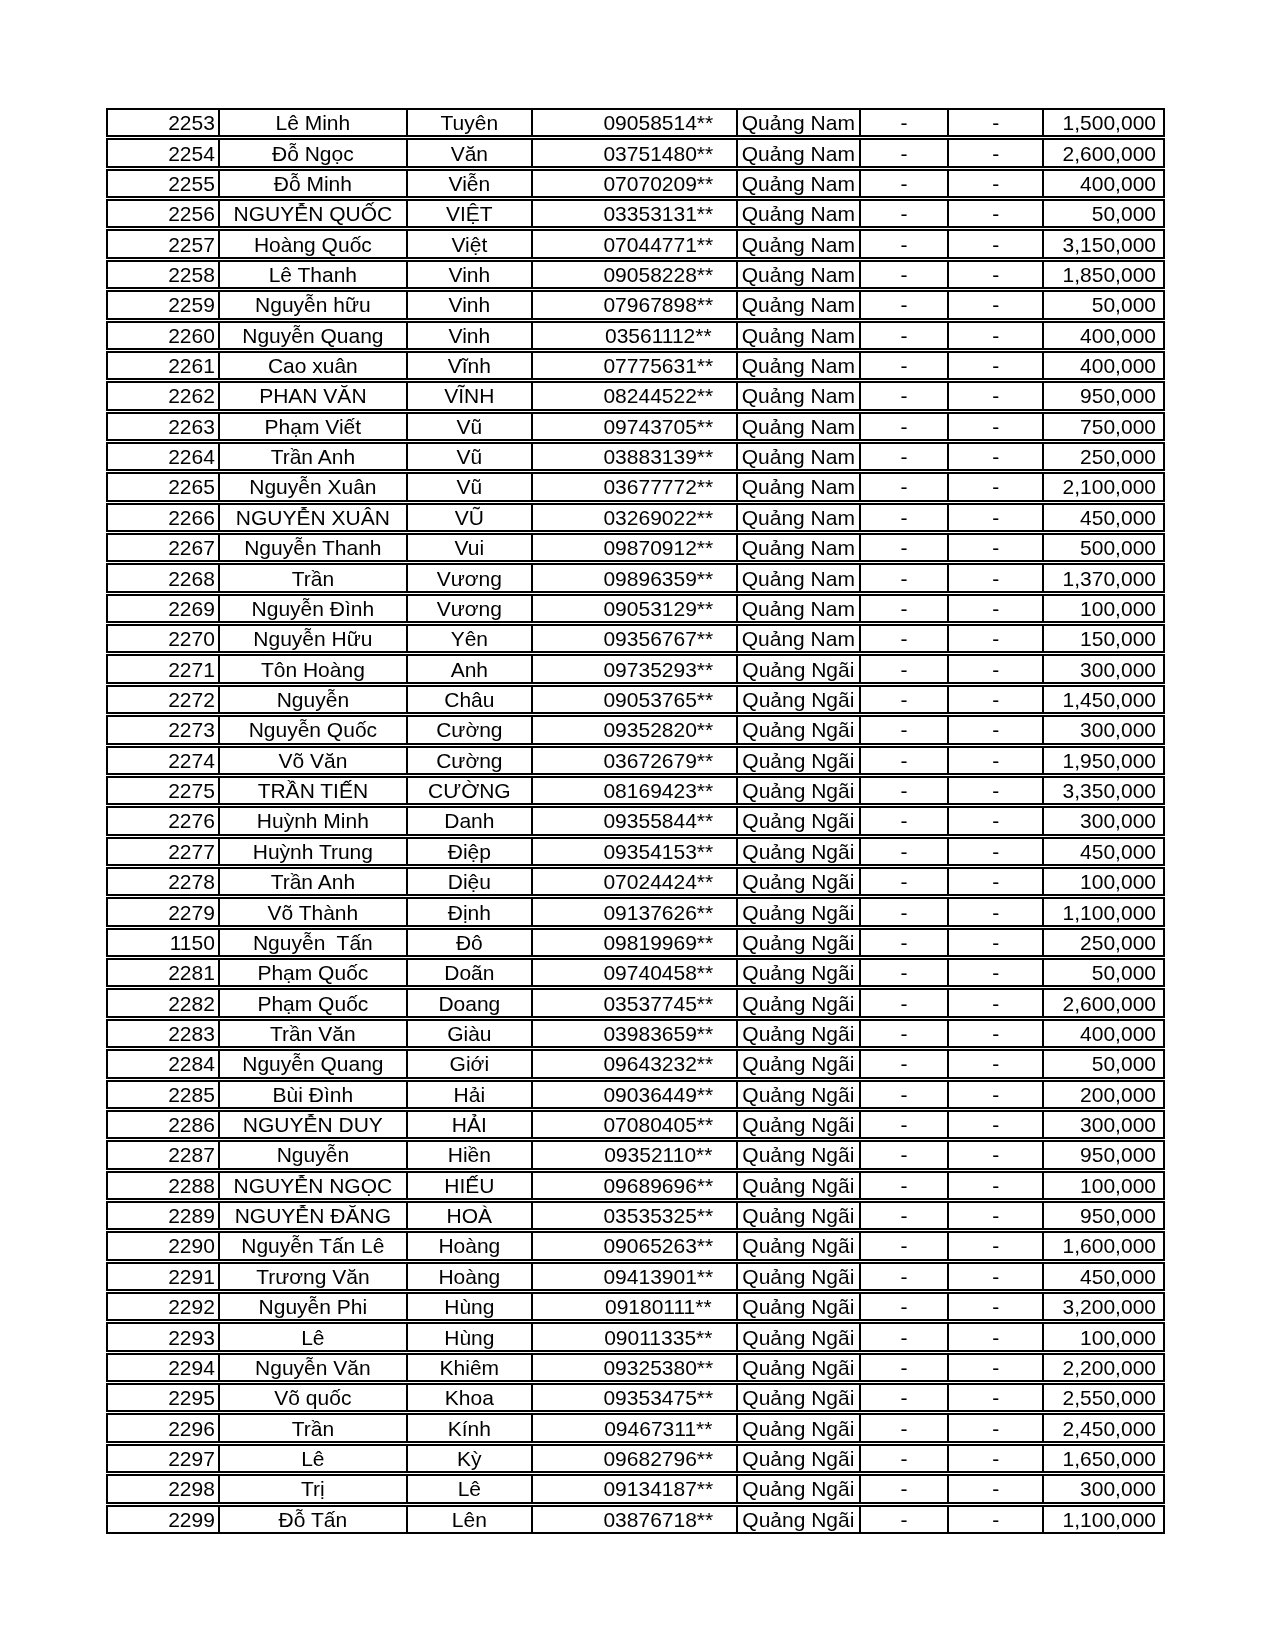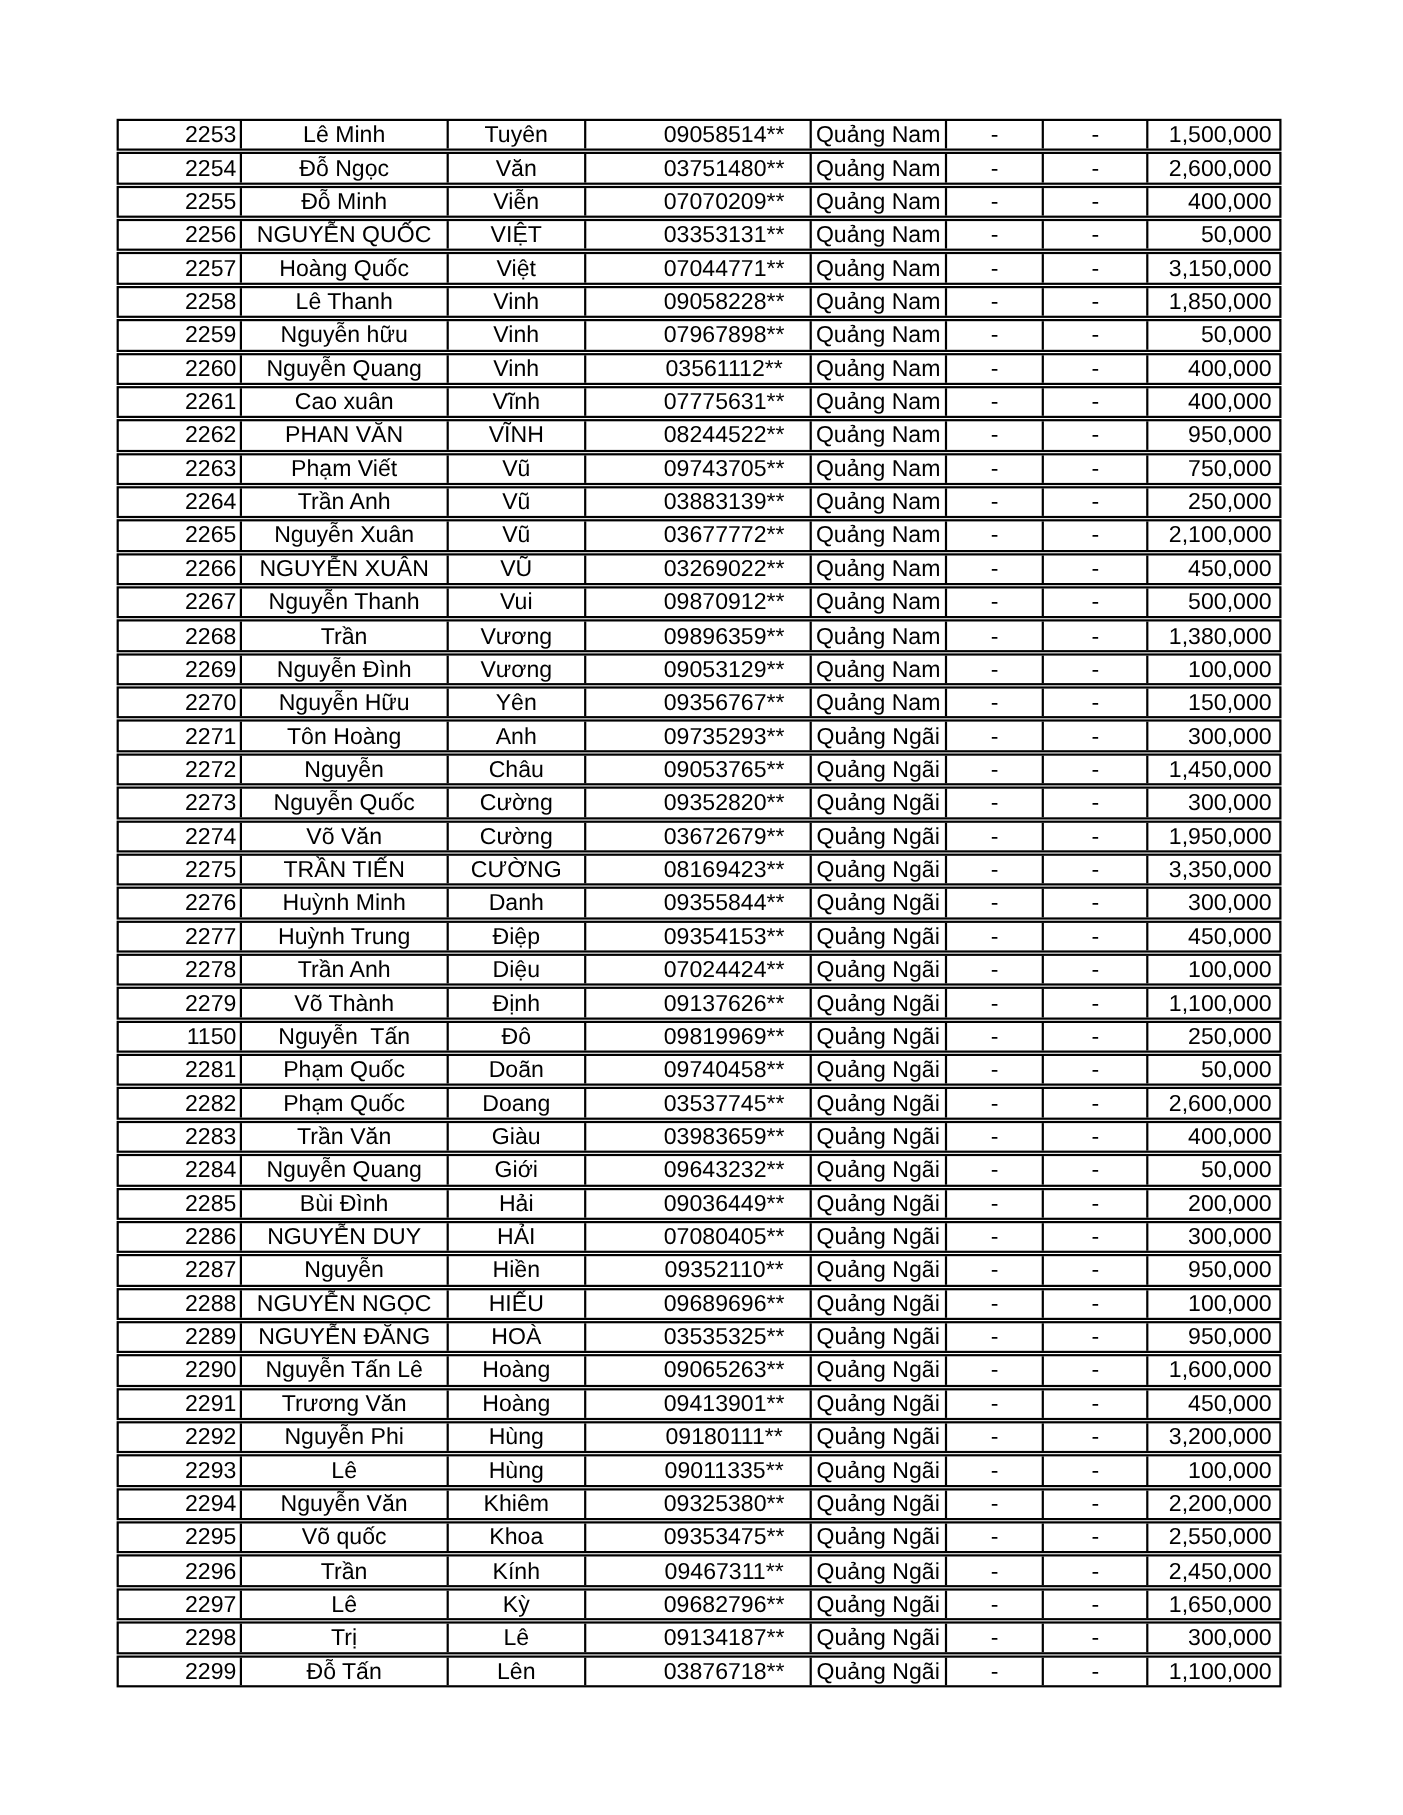--- a/index.html
+++ b/index.html
@@ -212,21 +212,21 @@
         <div class="c c-amt">500,000</div>
       </div>
       <div class="row">
         <div class="c c-id">2268</div>
         <div class="c c-n1">Trần</div>
         <div class="c c-n2">Vương</div>
         <div class="c c-ph">09896359**</div>
         <div class="c c-pr">Quảng Nam</div>
         <div class="c c-d1">-</div>
         <div class="c c-d2">-</div>
-        <div class="c c-amt">1,380,000</div>
+        <div class="c c-amt">1,370,000</div>
       </div>
       <div class="row">
         <div class="c c-id">2269</div>
         <div class="c c-n1">Nguyễn Đình</div>
         <div class="c c-n2">Vương</div>
         <div class="c c-ph">09053129**</div>
         <div class="c c-pr">Quảng Nam</div>
         <div class="c c-d1">-</div>
         <div class="c c-d2">-</div>
         <div class="c c-amt">100,000</div>

